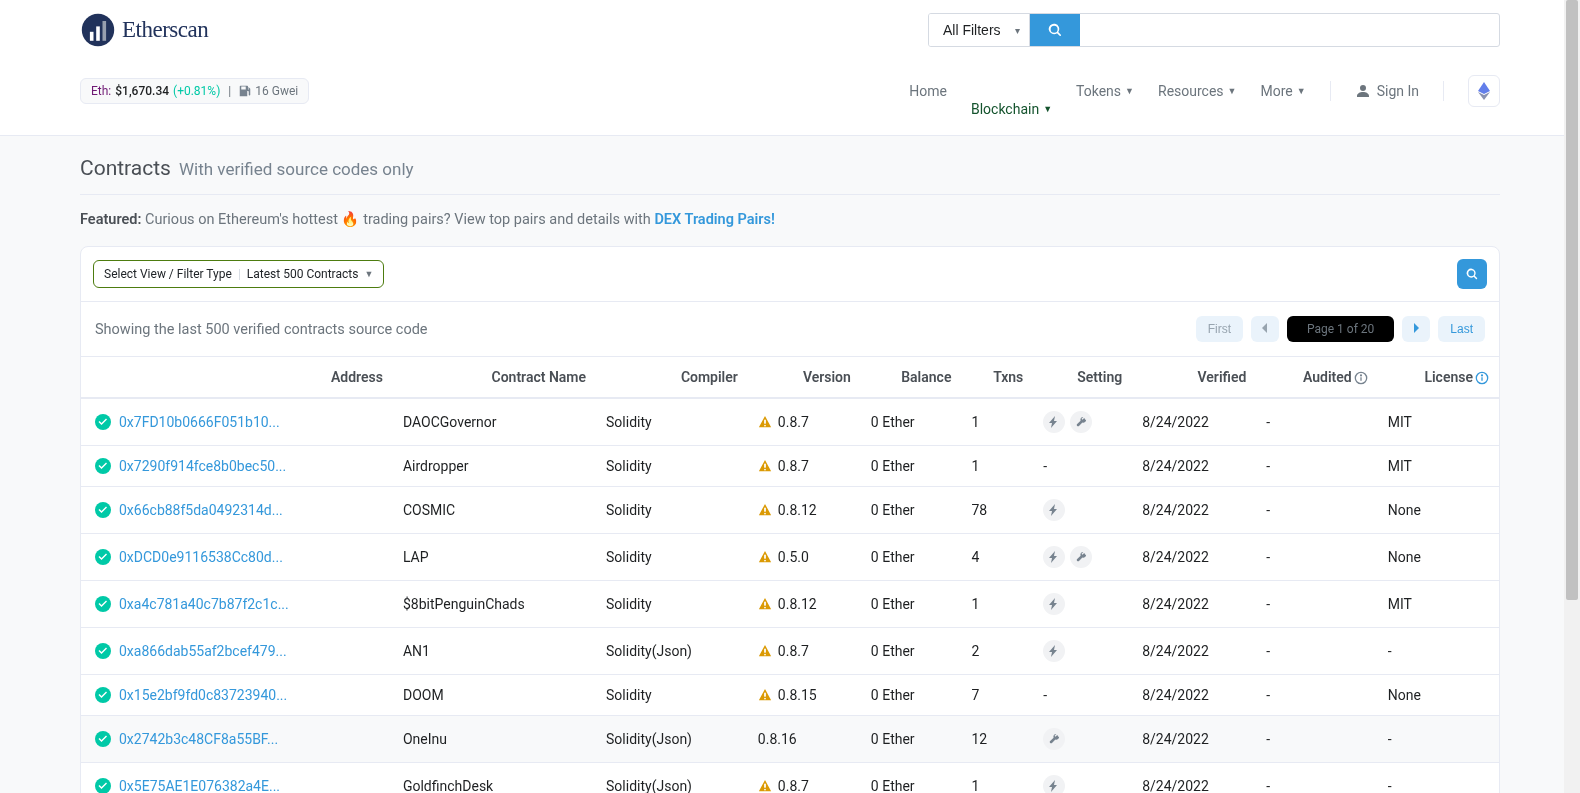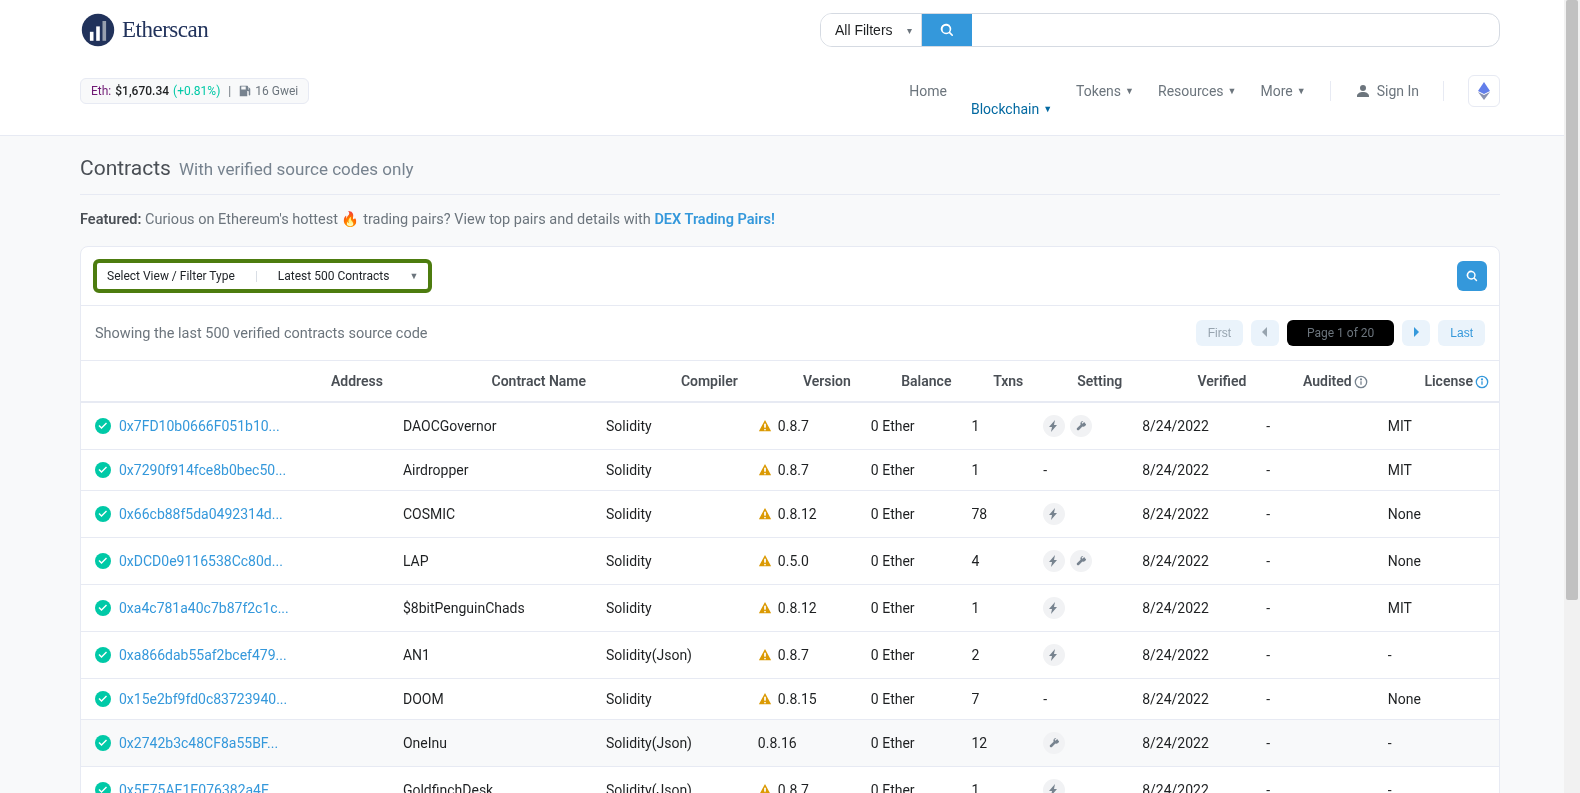--- a/index.html
+++ b/index.html
@@ -3,52 +3,52 @@
 <meta charset="utf-8">
 <style>
 * { margin: 0; padding: 0; box-sizing: border-box; }
 body { font-family: -apple-system, BlinkMacSystemFont, "Segoe UI", Roboto, Helvetica, Arial, sans-serif; background: #f8f9fa; color: #212529; font-size: 14px; }
 .page-wrapper { max-width: 1580px; margin: 0 auto; background: #f8f9fa; }
 .header { background: #fff; padding: 12px 80px 0; border-bottom: 1px solid #e7eaf3; }
 .header-top { display: flex; align-items: center; justify-content: space-between; margin-bottom: 10px; }
 .logo-wrap { display: flex; align-items: center; gap: 6px; }
 .logo-svg { width: 36px; height: 36px; }
 .logo-text { font-size: 23px; font-weight: 500; color: #21325b; letter-spacing: -0.5px; font-family: Georgia, serif; }
-.search-wrap { display: flex; align-items: stretch; border: 1px solid #d5dae2; border-radius: 12px; overflow: hidden; width: 680px; }
+.search-wrap { display: flex; align-items: stretch; border: 1px solid #d5dae2; border-radius: 3px; overflow: hidden; width: 572px; }
 .filter-select { border: none; padding: 8px 28px 8px 14px; font-size: 14px; color: #1e2022; cursor: pointer; border-right: 1px solid #d5dae2; background: #fff; appearance: none; position: relative; }
 .filter-wrap { position: relative; display: flex; }
 .filter-wrap::after { content: "▾"; position: absolute; right: 10px; top: 50%; transform: translateY(-50%); font-size: 10px; color: #6c757d; pointer-events: none; }
 .search-input { flex: 1; border: none; padding: 10px 14px; font-size: 14px; outline: none; }
 .search-btn { background: #3498db; border: none; color: #fff; padding: 0 18px; cursor: pointer; display: flex; align-items: center; justify-content: center; }
 .search-btn svg { width: 14px; height: 14px; }
 .header-bottom { display: flex; align-items: center; justify-content: space-between; padding-bottom: 12px; }
 .status-bar { display: flex; align-items: center; gap: 4px; font-size: 12px; background: #f8f9fa; border: 1px solid #e7eaf3; border-radius: 6px; padding: 5px 10px; }
 .status-price-label { color: #701a75; }
 .status-price { color: #1e2022; font-weight: 500; }
 .status-change { color: #00c9a7; }
 .status-sep { color: #6c757d; margin: 0 4px; }
 .status-gas-icon { display: inline-flex; }
 .status-gas { color: #6c757d; }
 .nav-wrap { display: flex; align-items: center; gap: 24px; }
 .nav-item { color: #6c757d; font-size: 14px; cursor: pointer; display: flex; align-items: center; gap: 4px; padding: 6px 0; }
-.nav-item.active { color: #0369a1; margin-top: 37px; }
+.nav-item.active { color: #14532d; margin-top: 37px; }
 .nav-caret { font-size: 9px; }
 .nav-divider { width: 1px; height: 20px; background: #e7eaf3; }
 .signin { display: flex; align-items: center; gap: 6px; }
 .eth-badge { width: 32px; height: 32px; border: 1px solid #e7eaf3; border-radius: 6px; display: flex; align-items: center; justify-content: center; cursor: pointer; color: #6c757d; }
 .content { padding: 20px 80px 40px; }
 .page-title-row { display: flex; align-items: baseline; gap: 8px; margin-bottom: 16px; padding-bottom: 14px; border-bottom: 1px solid #e7eaf3; }
 .page-title { font-size: 21px; font-weight: 400; color: #4a4f55; }
 .page-subtitle { font-size: 17px; color: #77838f; font-weight: 400; text-align: right; }
 .featured { margin-bottom: 18px; font-size: 14.5px; color: #6c757d; }
 .featured-label { font-weight: 600; color: #4a4f55; }
 .featured-link { color: #3498db; font-weight: 600; cursor: pointer; }
 .card { background: #fff; border: 1px solid #e7eaf3; border-radius: 8px; overflow: hidden; }
 .card-header { display: flex; align-items: center; justify-content: space-between; padding: 12px; border-bottom: 1px solid #e7eaf3; }
-.view-select { border: 4px solid #4d7c0f; border-radius: 6px; padding: 6px 10px; font-size: 12px; display: flex; align-items: center; gap: 20px; cursor: pointer; background: #fff; }
+.view-select { border: 1px solid #4d7c0f; border-radius: 6px; padding: 6px 10px; font-size: 12px; display: flex; align-items: center; gap: 6px; cursor: pointer; background: #fff; }
 .view-sep { color: #d5dae2; }
 .view-caret { font-size: 9px; color: #6c757d; }
 .mini-search-btn { background: #3498db; border: none; color: #fff; width: 30px; height: 30px; border-radius: 6px; cursor: pointer; display: flex; align-items: center; justify-content: center; }
 .mini-search-btn svg { width: 12px; height: 12px; }
 .card-subhead { display: flex; align-items: center; justify-content: space-between; padding: 14px 14px; }
 .showing-text { font-size: 14.5px; color: #6c757d; }
 .pager { display: flex; align-items: center; gap: 8px; }
 .pager-btn { border: none; background: #eaf3fb; color: #3498db; border-radius: 6px; padding: 6px 12px; font-size: 12px; cursor: pointer; }
 .pager-btn.disabled { color: #97a4af; cursor: default; }
 .pager-btn.icon { padding: 6px 10px; }

